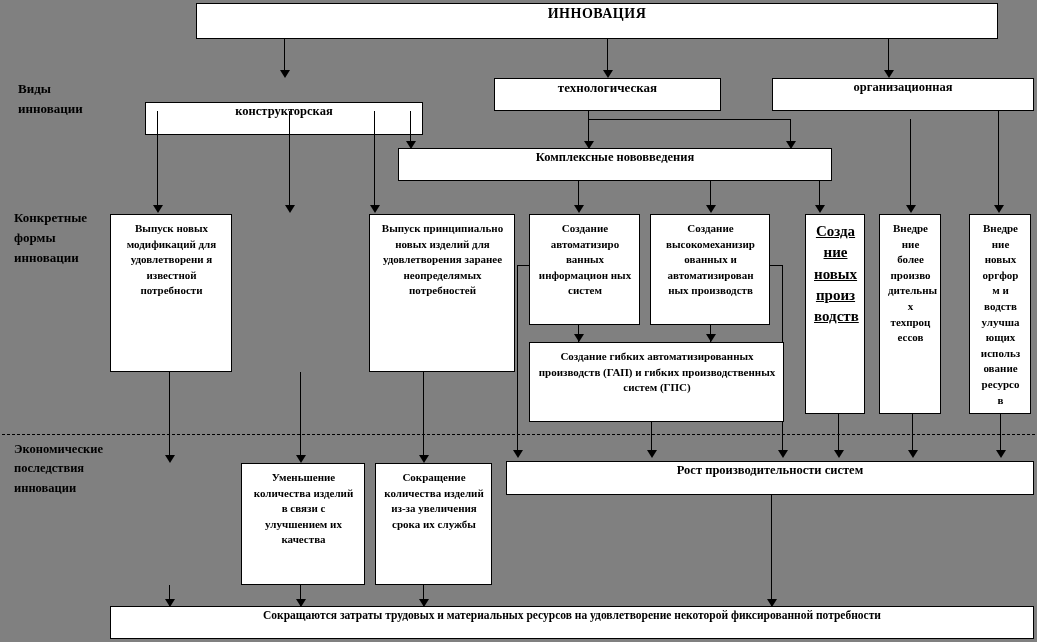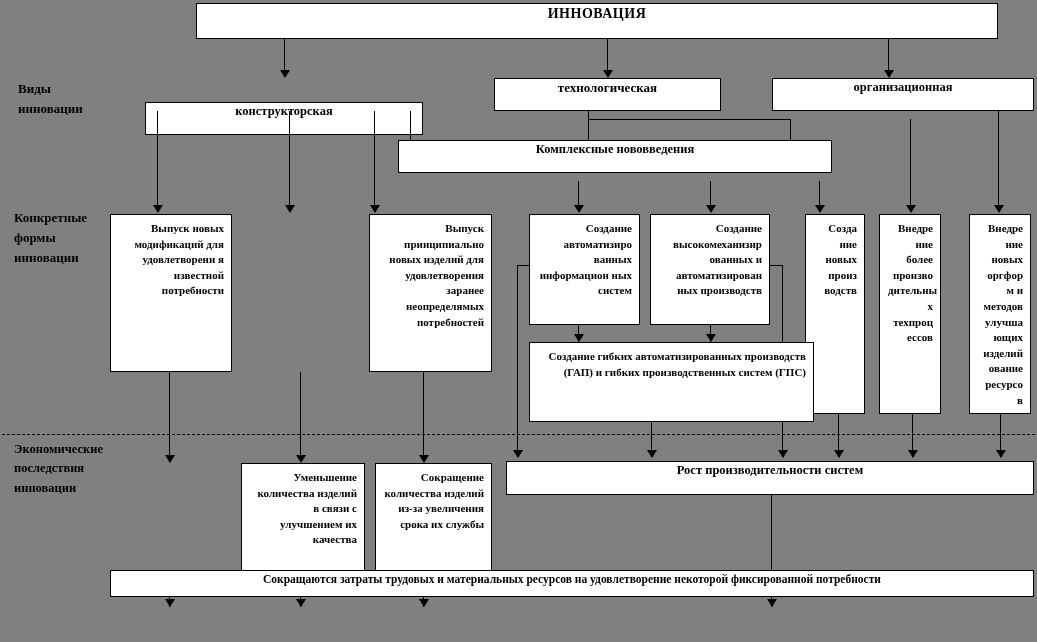--- a/index.html
+++ b/index.html
@@ -19,21 +19,21 @@
     color:#000000;
     font-weight:bold;
     line-height:1.42;
     overflow:hidden;
   }
   .box.ctr{
     display:flex;align-items:flex-start;justify-content:center;text-align:center;
   }
   .box.tl{
     padding:6px 7px 4px 8px;
-    text-align:right;
+    text-align:center;
   }
 
   
   .slabel{
     position:absolute;
     color:#000000;
     font-weight:bold;
     font-family:"Liberation Serif", serif;
     line-height:1.55;
   }
@@ -124,77 +124,77 @@
 
   <div class="ln vl" style="left:790px;top:119px;height:25px;"></div>
   <div class="arrow" style="left:786px;top:141px;"></div>
 
   <div class="ln vl" style="left:998px;top:111px;height:97px;"></div>
   <div class="arrow" style="left:994px;top:205px;"></div>
 
   <div class="ln vl" style="left:910px;top:119px;height:89px;"></div>
   <div class="arrow" style="left:906px;top:205px;"></div>
 
-  <div class="box ctr" style="left:398px;top:140px;width:434px;height:33px;font-size:12.5px;">
+  <div class="box ctr" style="left:398px;top:148px;width:434px;height:33px;font-size:12.5px;">
     <span>Комплексные нововведения</span>
   </div>
 
   <div class="ln vl" style="left:578px;top:181px;height:27px;"></div>
   <div class="arrow" style="left:574px;top:205px;"></div>
 
   <div class="ln vl" style="left:710px;top:181px;height:27px;"></div>
   <div class="arrow" style="left:706px;top:205px;"></div>
 
   <div class="ln vl" style="left:819px;top:181px;height:27px;"></div>
   <div class="arrow" style="left:815px;top:205px;"></div>
 
   <div class="box tl" style="left:110px;top:214px;width:122px;height:158px;font-size:11px;">
     <span>Выпуск новых модификаций для удовлетворени я известной потребности</span>
   </div>
 
 
-  <div class="box tl" style="left:369px;top:214px;width:123px;height:158px;font-size:11px;">
+  <div class="box tl" style="left:369px;top:214px;width:146px;height:158px;font-size:11px;">
     <span>Выпуск принципиально новых изделий для удовлетворения заранее неопределямых потребностей</span>
   </div>
 
   <div class="box tl" style="left:529px;top:214px;width:111px;height:111px;font-size:11px;">
     <span>Создание автоматизиро ванных информацион ных систем</span>
   </div>
 
   <div class="box tl" style="left:650px;top:214px;width:120px;height:111px;font-size:11px;">
     <span>Создание высокомеханизир ованных и автоматизирован ных производств</span>
   </div>
 
-  <div class="box tl" style="left:805px;top:214px;width:60px;height:200px;font-size:11px;">
+  <div class="box tl" style="left:805px;top:214px;width:60px;height:200px;font-size:15px;text-decoration:underline;">
     <span>Созда ние новых произ водств</span>
   </div>
 
   <div class="box tl" style="left:879px;top:214px;width:62px;height:200px;font-size:11px;">
     <span>Внедре ние более произво дительны х техпроц ессов</span>
   </div>
 
   <div class="box tl" style="left:969px;top:214px;width:62px;height:200px;font-size:11px;">
-    <span>Внедре ние новых оргфор м и методов улучша ющих изделий ование ресурсо в</span>
+    <span>Внедре ние новых оргфор м и водств улучша ющих использ ование ресурсо в</span>
   </div>
 
   <div class="ln vl" style="left:578px;top:325px;height:18px;"></div>
   <div class="arrow" style="left:574px;top:334px;"></div>
 
   <div class="ln vl" style="left:710px;top:325px;height:18px;"></div>
   <div class="arrow" style="left:706px;top:334px;"></div>
 
   <div class="ln hl" style="left:517px;top:265px;width:13px;"></div>
   <div class="ln vl" style="left:517px;top:265px;height:190px;"></div>
   <div class="arrow" style="left:513px;top:450px;"></div>
 
   <div class="ln hl" style="left:770px;top:265px;width:13px;"></div>
   <div class="ln vl" style="left:782px;top:265px;height:190px;"></div>
   <div class="arrow" style="left:778px;top:450px;"></div>
 
-  <div class="box tl" style="left:529px;top:342px;width:285px;height:80px;font-size:11px;">
+  <div class="box tl" style="left:529px;top:342px;width:255px;height:80px;font-size:11px;">
     <span>Создание гибких автоматизированных производств (ГАП) и гибких производственных систем (ГПС)</span>
   </div>
 
   <div class="ln vl" style="left:651px;top:422px;height:33px;"></div>
   <div class="arrow" style="left:647px;top:450px;"></div>
 
   <div class="ln vl" style="left:838px;top:414px;height:41px;"></div>
   <div class="arrow" style="left:834px;top:450px;"></div>
 
   <div class="ln vl" style="left:912px;top:414px;height:41px;"></div>
@@ -230,17 +230,17 @@
 
   <div class="ln vl" style="left:300px;top:585px;height:22px;"></div>
   <div class="arrow" style="left:296px;top:599px;"></div>
 
   <div class="ln vl" style="left:423px;top:585px;height:22px;"></div>
   <div class="arrow" style="left:419px;top:599px;"></div>
 
   <div class="ln vl" style="left:771px;top:495px;height:112px;"></div>
   <div class="arrow" style="left:767px;top:599px;"></div>
 
-  <div class="box ctr" style="left:110px;top:570px;width:924px;height:27px;font-size:11.5px;">
+  <div class="box ctr" style="left:110px;top:606px;width:924px;height:33px;font-size:11.5px;">
     <span>Сокращаются затраты трудовых и материальных ресурсов на удовлетворение некоторой фиксированной потребности</span>
   </div>
 
 </div>
 
 </body></html>

